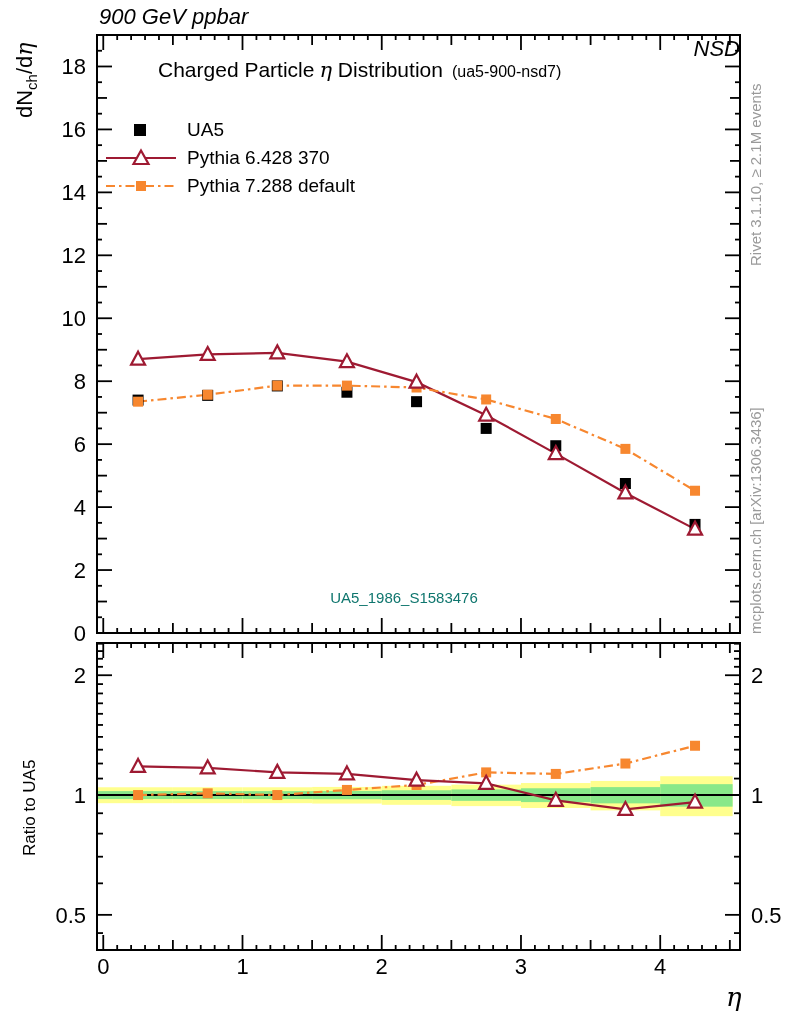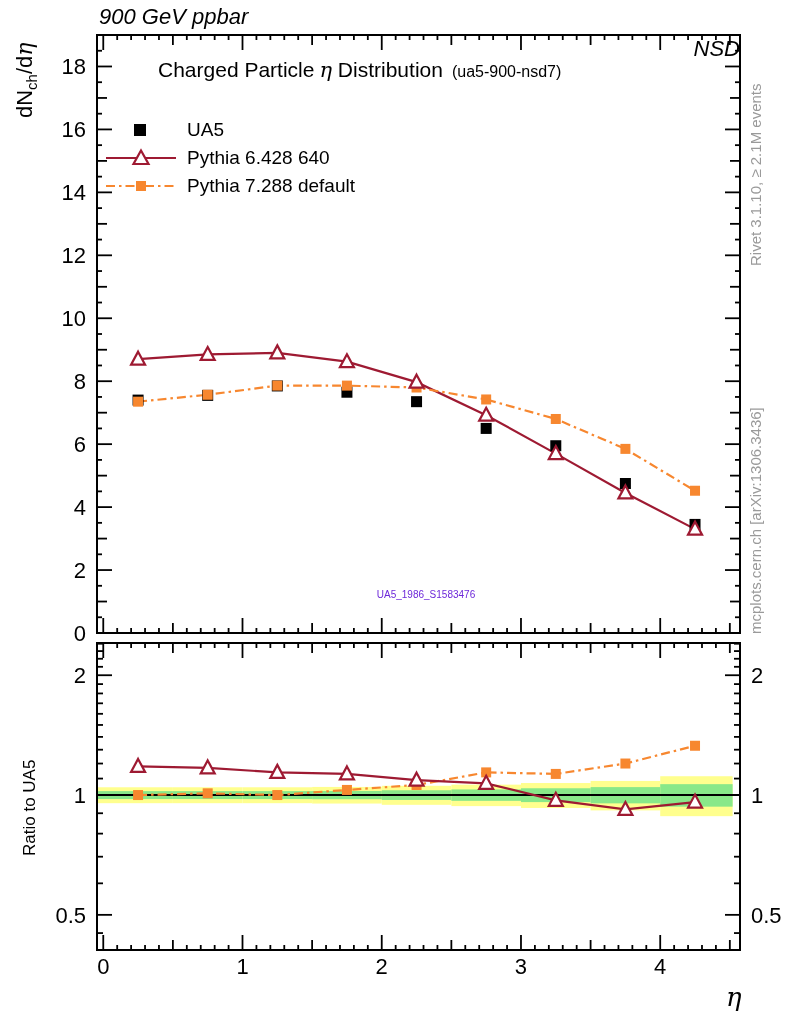--- a/index.html
+++ b/index.html
@@ -10,21 +10,21 @@
   .hdr{font-size:22px;font-style:italic;}
   .hdr-left{left:99px;top:4px;}
   .hdr-right{left:640px;top:4px;width:100px;text-align:right;margin-top:32px;}
   .plot-title{left:158px;top:58px;font-size:21px;}
   .plot-title .sub{font-size:16px;margin-left:9px;}
   .eta{font-family:"DejaVu Serif",serif;font-style:italic;}
   .legend{left:103px;top:116px;}
   .legend-row{display:flex;align-items:center;height:28px;}
   .legend-row svg{width:78px;height:26px;flex:0 0 78px;}
   .legend-label{font-size:19px;padding-left:6px;}
-  .watermark{left:276px;top:589px;width:300px;text-align:center;font-size:10px;color:#6d28d9;}
+  .watermark{left:254px;top:589px;width:300px;text-align:center;font-size:15px;color:#0f766e;}
   .vtext{position:absolute;transform-origin:0 0;transform:rotate(-90deg);white-space:nowrap;}
   .ylab-main{left:12px;top:118px;font-size:22px;}
   .ylab-main sub{font-size:15px;}
   .ylab-ratio{left:20px;top:856px;font-size:17px;}
   .note{color:#9a9a9a;font-size:15px;}
   .note-top{left:747px;top:266px;}
   .note-bottom{left:747px;top:634px;}
   .xlab{left:726px;top:982px;font-size:26px;}
   text{font-family:"Liberation Sans",sans-serif;}
 </style>
@@ -440,21 +440,21 @@
       <svg viewBox="0 0 78 26">
         <rect x="31" y="7" width="12" height="12" id="lm-ua5" fill="#000000"></rect>
       </svg>
       <span class="legend-label">UA5</span>
     </div>
     <div class="legend-row">
       <svg viewBox="0 0 78 26">
         <line x1="3" y1="13" x2="73" y2="13" stroke-width="2.2" id="lm-370-line" stroke="#9e1a32"></line>
         <path d="M 38 5.5 L 45.5 19 L 30.5 19 Z" fill="#ffffff" stroke-width="2.2" id="lm-370-tri" stroke="#9e1a32"></path>
       </svg>
-      <span class="legend-label">Pythia 6.428 640</span>
+      <span class="legend-label">Pythia 6.428 370</span>
     </div>
     <div class="legend-row">
       <svg viewBox="0 0 78 26">
         <line x1="3" y1="13" x2="73" y2="13" stroke-width="2.2" stroke-dasharray="9 4 2.5 4" id="lm-def-line" stroke="#f7872f"></line>
         <rect x="33" y="8" width="10" height="10" id="lm-def-sq" fill="#f7872f"></rect>
       </svg>
       <span class="legend-label">Pythia 7.288 default</span>
     </div>
   </div>
 

